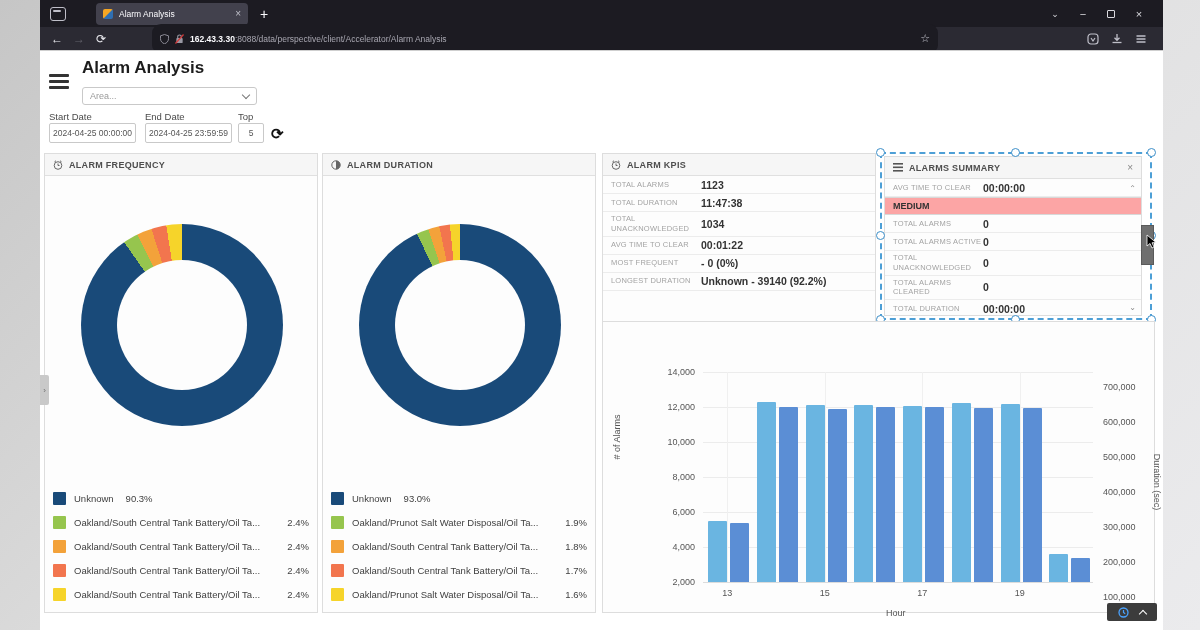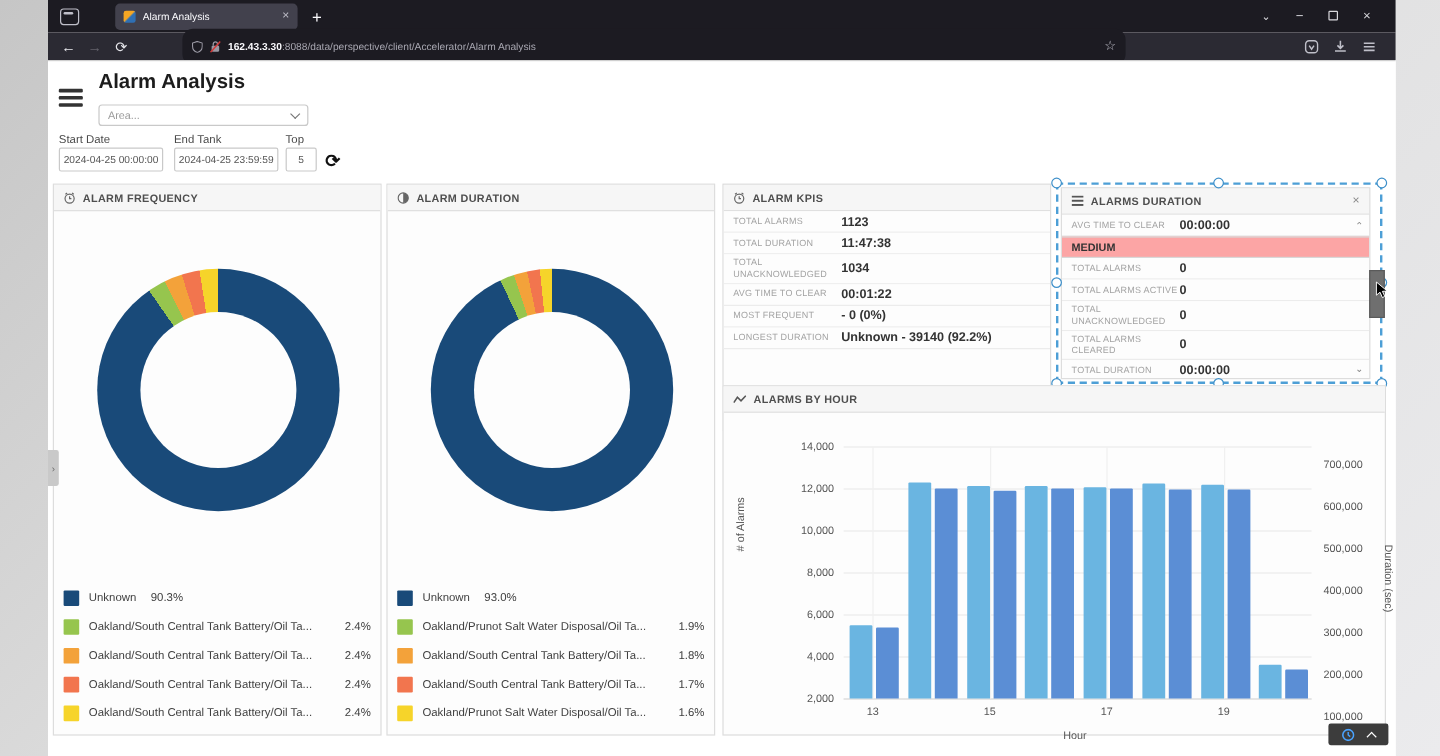--- a/index.html
+++ b/index.html
@@ -144,21 +144,21 @@
       </div>
     <div class="page-title">Alarm Analysis</div>
 
     <div class="area-select">
       <span>Area...</span>
       <div class="chev"></div>
     </div>
 
     <div class="field-label" style="left:9px;">Start Date</div>
     <div class="field-input" style="left:9px; width:87px;">2024-04-25 00:00:00</div>
-    <div class="field-label" style="left:105px;">End Tank</div>
+    <div class="field-label" style="left:105px;">End Date</div>
     <div class="field-input" style="left:105px; width:87px;">2024-04-25 23:59:59</div>
     <div class="field-label" style="left:198px;">Top</div>
     <div class="field-input" style="left:198px; width:26px;">5</div>
     <div class="refresh">⟳</div>
 
     <div class="panel" style="left:4px; top:102px; width:274px; height:460px;">
       <div class="panel-header">
         <span class="picon">
           <svg width="10" height="10" viewBox="0 0 10 10">
               <circle cx="5" cy="5.5" r="3.8" fill="none" stroke="#666" stroke-width="1"></circle>
@@ -277,21 +277,21 @@
 
     <div class="panel" style="left:844px; top:105px; width:258px; height:160px; overflow:hidden;">
       <div class="panel-header">
         <span class="picon">
           <svg width="10" height="9" viewBox="0 0 10 9">
               <rect x="0" y="0" width="10" height="1.6" fill="#555"></rect>
               <rect x="0" y="3.5" width="10" height="1.6" fill="#555"></rect>
               <rect x="0" y="7" width="10" height="1.6" fill="#555"></rect>
             </svg>
         </span>
-        <span class="panel-title">ALARMS DURATION</span>
+        <span class="panel-title">ALARMS SUMMARY</span>
         <span style="margin-left:auto; color:#888; font-size:10px;">×</span>
       </div>
       <div id="summary-rows">
           <div class="krow">
             <span class="klabel">AVG TIME TO CLEAR</span>
             <span class="kvalue">00:00:00</span>
           </div>
           <div class="section-row">MEDIUM</div>
           <div class="krow">
             <span class="klabel">TOTAL ALARMS</span>
@@ -326,28 +326,20 @@
     <div class="handle" style="left:1107px; top:180px;"></div>
     <div class="handle" style="left:836px; top:264px;"></div>
     <div class="handle" style="left:971px; top:264px;"></div>
     <div class="handle" style="left:1107px; top:264px;"></div>
     <div class="vscroll-thumb" style="left:1101px; top:174px;"></div>
     <svg class="cursor-arrow" style="left:1106px; top:183px;" width="12" height="16" viewBox="0 0 12 16">
       <path d="M1 1 L1 12 L4 9.5 L6 14 L8 13 L6 8.8 L10 8.5 Z" fill="#000" stroke="#fff" stroke-width="0.8"></path>
     </svg>
 
     <div class="panel" style="left:562px; top:270px; width:553px; height:292px;">
-      <div class="panel-header">
-        <span class="picon">
-          <svg width="11" height="8" viewBox="0 0 11 8">
-              <polyline points="0.5,6.5 3.5,2 6.5,5 10.5,0.8" fill="none" stroke="#555" stroke-width="1.3"></polyline>
-            </svg>
-        </span>
-        <span class="panel-title">ALARMS BY HOUR</span>
-      </div>
       <div id="barchart" style="position:absolute; left:0; top:22px; right:0; bottom:0;">
           <div class="grid-h" style="left: 100px; width: 390px; top: 28px;"></div>
           <div class="ytick left" style="left: 44px; top: 23px;">14,000</div>
           <div class="ytick" style="left: 500px; top: 38px;">700,000</div>
           <div class="grid-h" style="left: 100px; width: 390px; top: 63px;"></div>
           <div class="ytick left" style="left: 44px; top: 58px;">12,000</div>
           <div class="ytick" style="left: 500px; top: 73px;">600,000</div>
           <div class="grid-h" style="left: 100px; width: 390px; top: 98px;"></div>
           <div class="ytick left" style="left: 44px; top: 93px;">10,000</div>
           <div class="ytick" style="left: 500px; top: 108px;">500,000</div>

